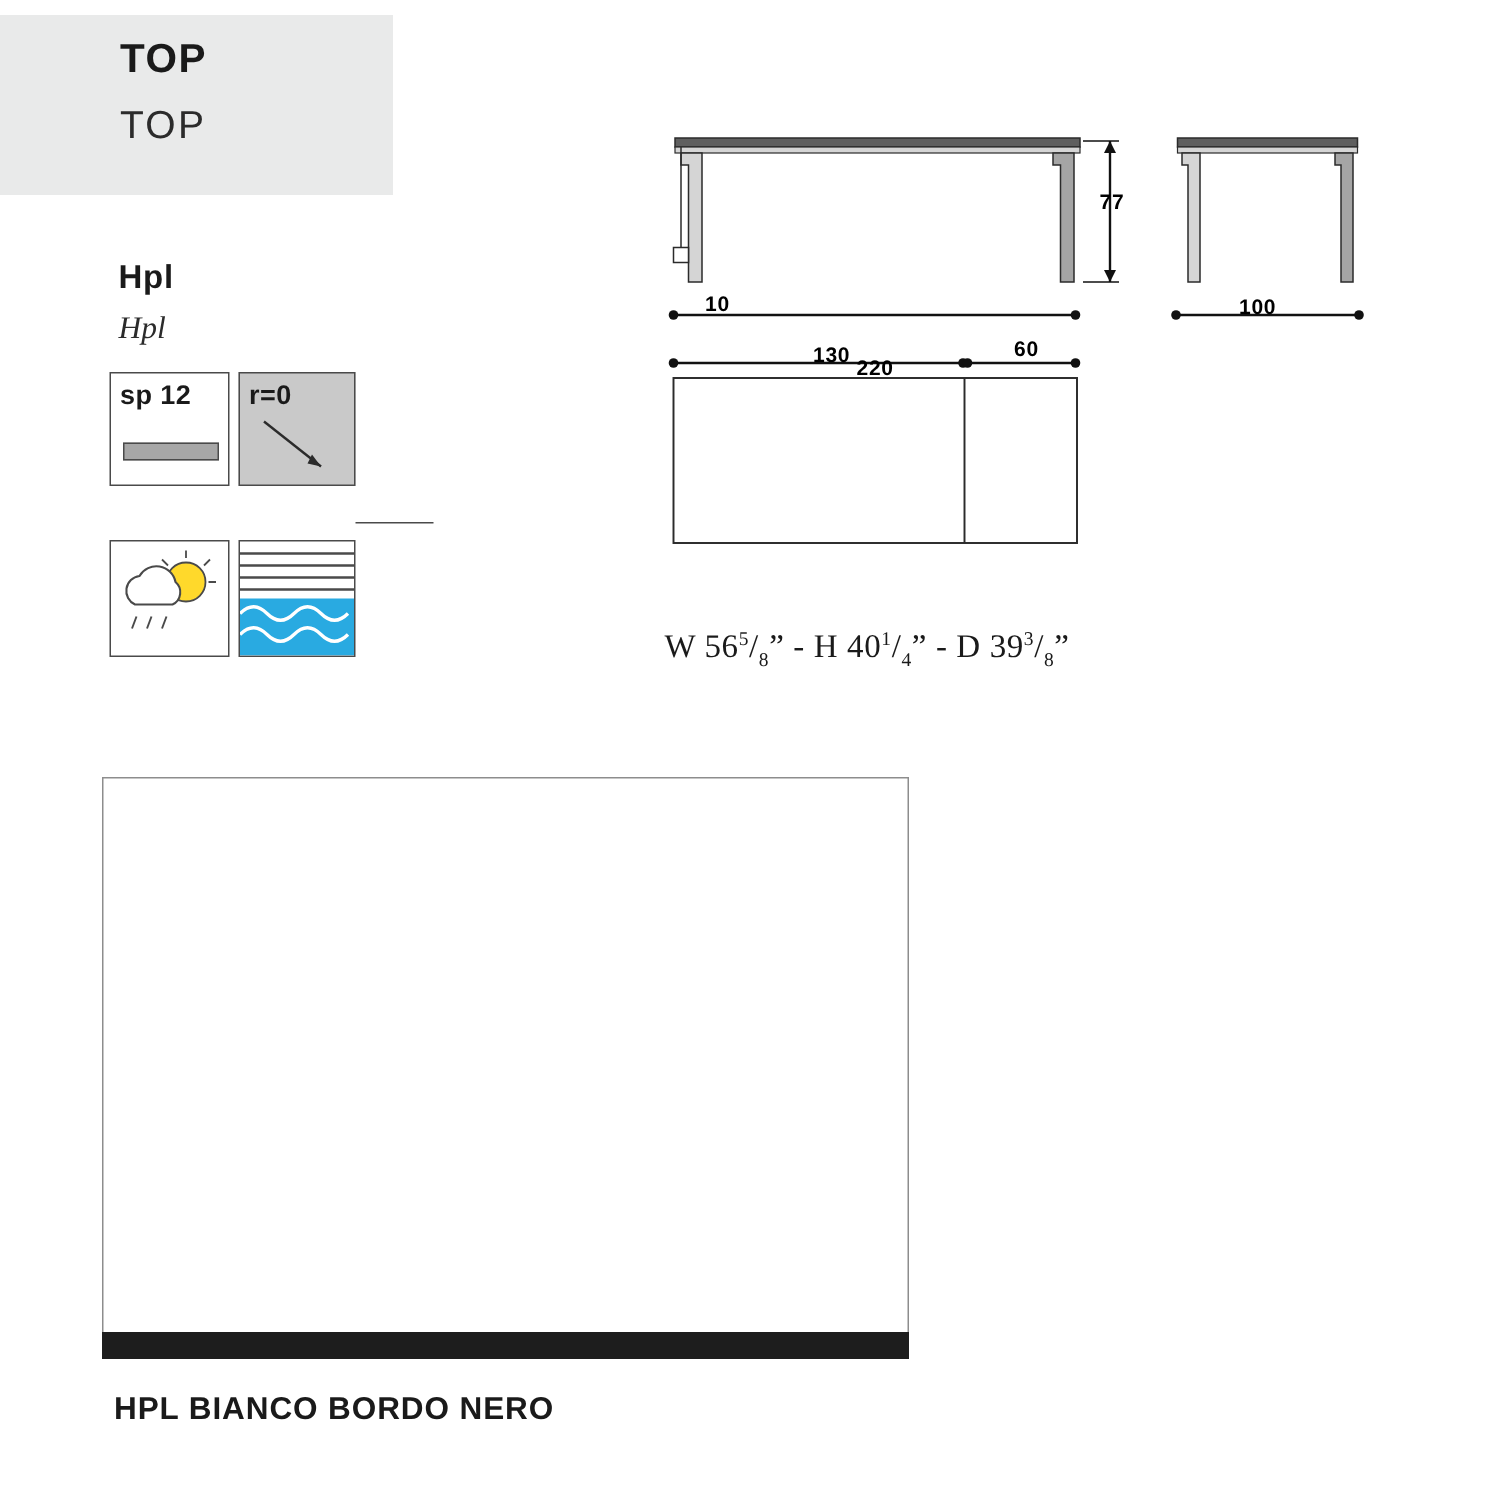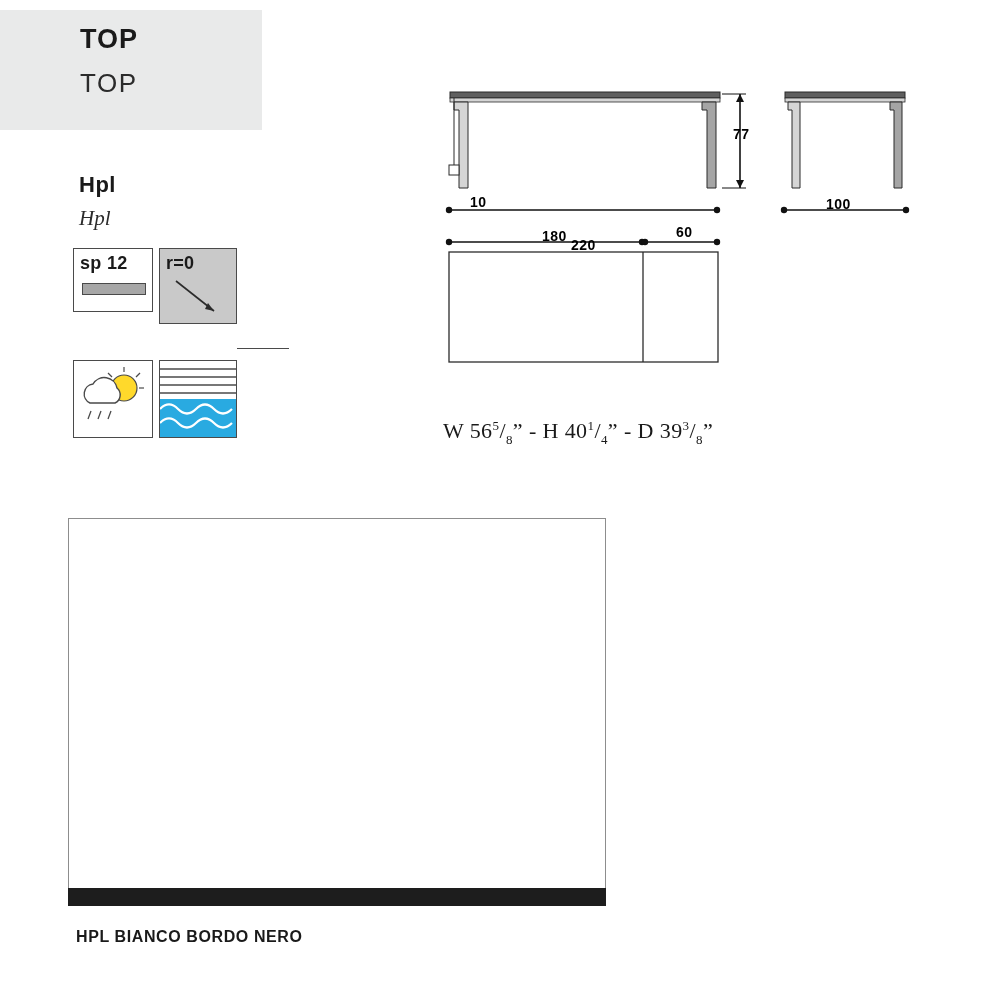--- a/index.html
+++ b/index.html
@@ -63,21 +63,21 @@
     color: #2b2b2b;
   }
 
   
   .spec-box {
     position: absolute;
     border: 1px solid #4a4a4a;
     box-sizing: border-box;
     background: #ffffff;
   }
-  #spec-thickness { left: 73px; top: 248px; width: 80px; height: 64px; }
+  #spec-thickness { left: 73px; top: 248px; width: 80px; height: 76px; }
   #spec-radius    { left: 159px; top: 248px; width: 78px; height: 76px; background: #c9c9c9; padding-left: 28px; }
   #spec-weather   { left: 73px; top: 360px; width: 80px; height: 78px; }
   #spec-water     { left: 159px; top: 360px; width: 78px; height: 78px; }
 
   .spec-label {
     position: absolute;
     left: 6px;
     top: 4px;
     font-size: 18px;
     font-weight: bold;
@@ -155,21 +155,21 @@
     left: 68px;
     top: 888px;
     width: 538px;
     height: 18px;
     background: #1d1d1d;
   }
   .swatch-caption {
     position: absolute;
     left: 76px;
     top: 928px;
-    font-size: 16px;
+    font-size: 21px;
     font-weight: bold;
     letter-spacing: 0.6px;
     color: #1a1a1a;
     text-align: center;
   }
 </style>
 </head>
 <body>
 
 <div class="header-block"></div>
@@ -284,21 +284,21 @@
   <g>
     <rect x="19" y="182" width="269" height="110" fill="#ffffff" stroke="#2b2b2b" stroke-width="1.3"></rect>
     <line x1="213" y1="182" x2="213" y2="292" stroke="#2b2b2b" stroke-width="1.3"></line>
   </g>
 </svg>
 
 <div class="dim-text" style="left:470px; top:150px;margin-top:44px;">10</div>
 <div class="dim-text" style="left:733px; top:126px;">77</div>
 <div class="dim-text" style="left:571px; top:196px;margin-top:41px;">220</div>
 <div class="dim-text" style="left:826px; top:196px;text-align:center;">100</div>
-<div class="dim-text" style="left:542px; top:228px;">180</div>
+<div class="dim-text" style="left:542px; top:228px;">130</div>
 <div class="dim-text" style="left:676px; top:224px;">60</div>
 
 <div class="inch-line">
   <span>W </span><span>56</span><sup>5</sup>/<sub>8</sub><span>” - </span><span>H </span><span>40</span><sup>1</sup>/<sub>4</sub><span>”  - </span><span>D </span><span>39</span><sup>3</sup>/<sub>8</sub><span>”</span>
 </div>
 
 <div class="swatch"></div>
 <div class="swatch-edge"></div>
 <div class="swatch-caption">HPL BIANCO BORDO NERO</div>
 

